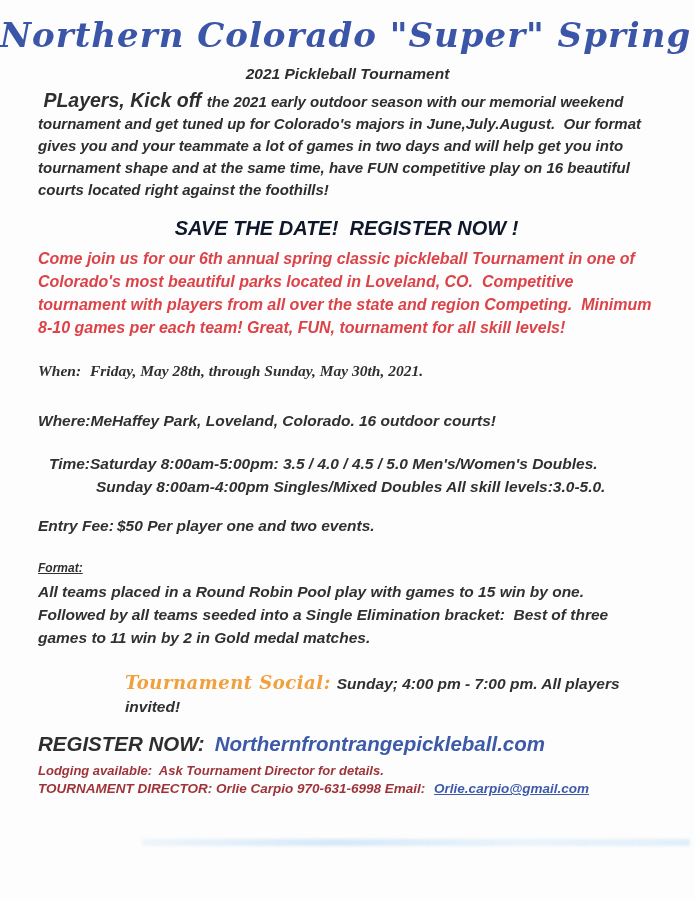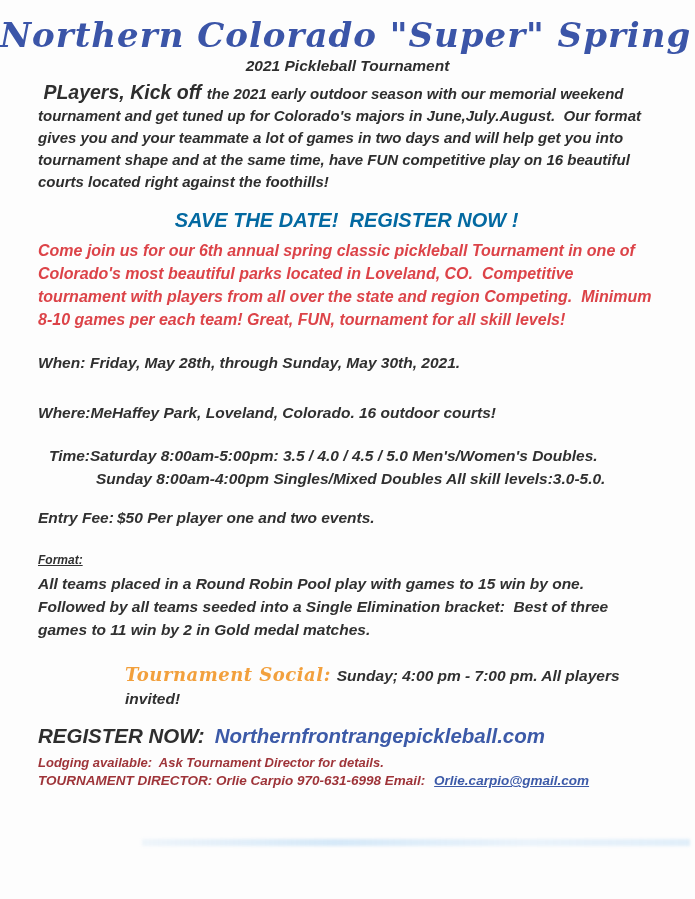--- a/index.html
+++ b/index.html
@@ -28,53 +28,53 @@
     color: #3b55a8;
     font-size: 34px;
     letter-spacing: 1px;
     margin-top: 15px;
     white-space: nowrap;
   }
   .subtitle {
     text-align: center;
     font-size: 15.5px;
     color: #2e2e2e;
-    margin-top: 2px;
+    margin-top: 10px;
   }
   .intro {
     margin-top: 6px;
     font-size: 15px;
     line-height: 22px;
     color: #2e2e2e;
     white-space: pre-wrap;
   }
   .intro .lead {
     font-size: 19.5px;
   }
   .save-heading {
     text-align: center;
-    color: #0369a1;
+    color: #0f172a;
     font-size: 20px;
     margin-top: 16px;
     white-space: pre-wrap;
   }
   .red-para {
     color: #dc4348;
     font-size: 16px;
     line-height: 23px;
     margin-top: 7px;
     white-space: pre-wrap;
   }
   .detail-row {
     display: flex;
     font-size: 15.5px;
     line-height: 22px;
     white-space: pre-wrap;
   }
-  .row-when { margin-top: 21px; }
+  .row-when { margin-top: 21px; font-family: Liberation Serif, serif; }
   .row-where { margin-top: 28px; text-align: right; }
   .detail-label { flex: 0 0 52px; }
   .block-time {
     display: flex;
     margin-top: 20px;
     font-size: 15.5px;
     line-height: 23px;
   }
   .block-time .detail-label { flex: 0 0 52px; text-align: right; }
   .time-lines div { white-space: pre-wrap; }

